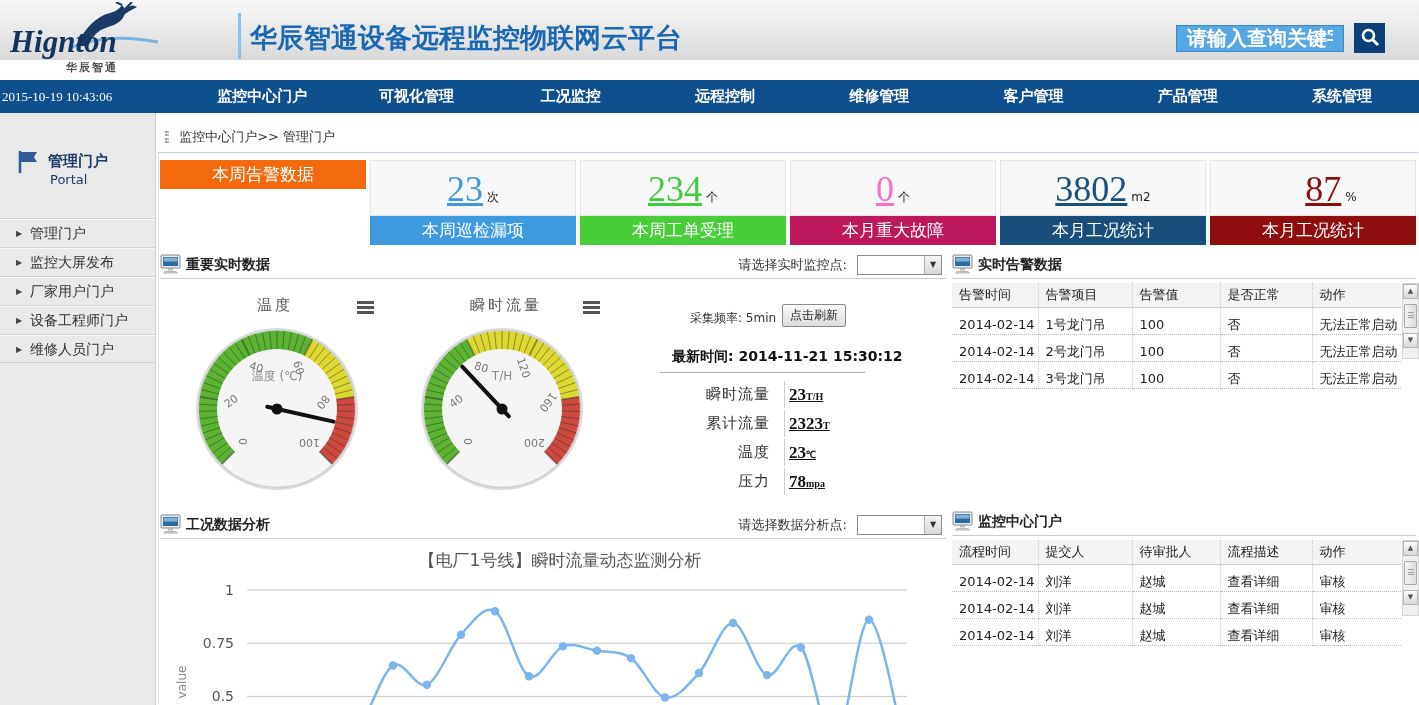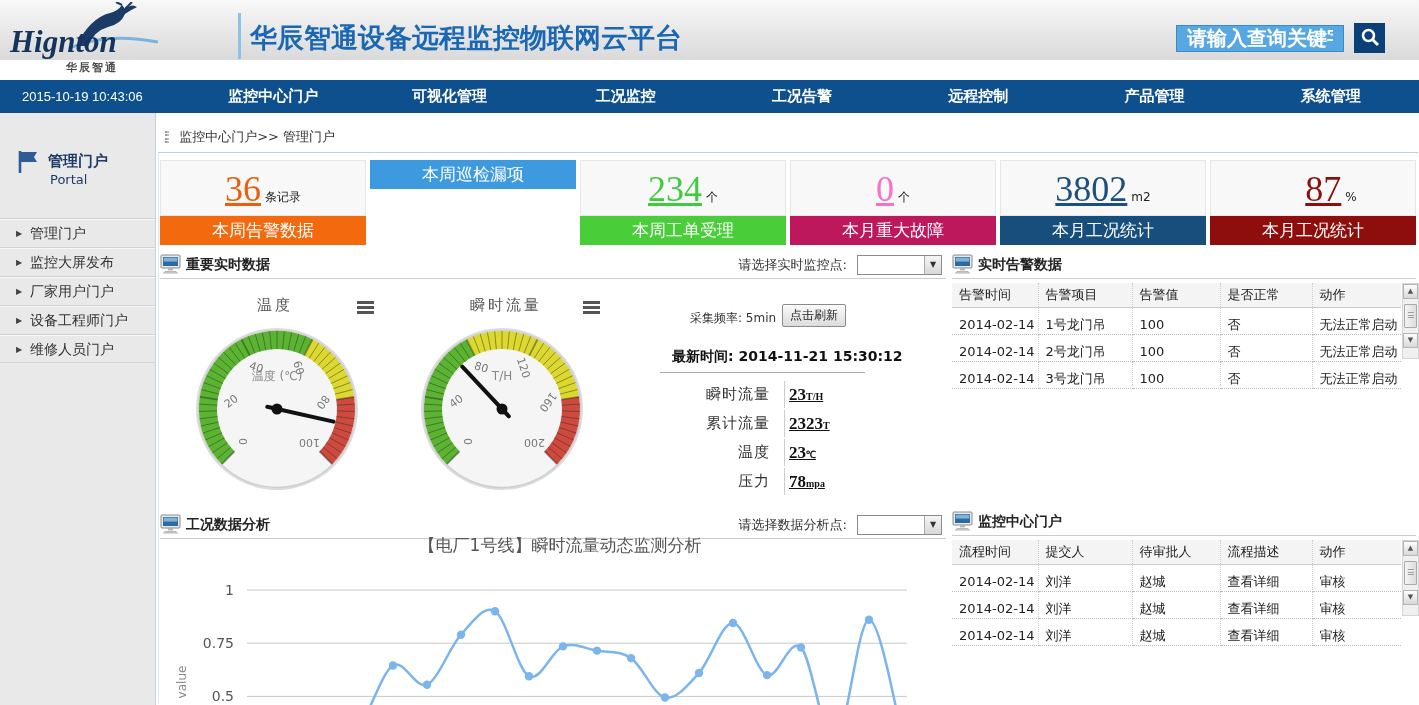--- a/index.html
+++ b/index.html
@@ -19,22 +19,22 @@
   .hdr-title { position:absolute; left:250px; top:20px; font-size:27px; font-weight:bold; color:#1a67b3; }
   .search { position:absolute; right:34px; top:23px; height:30px; }
   .search input { width:168px; height:27px; background:#57a8e2; border:1px solid #3a8ac4;
                   color:#fff; font-size:20px; font-weight:bold; padding:0 10px; vertical-align:top; margin-top:2px;}
   .search input::placeholder { color:#fff; opacity:1; }
   .search button { width:31px; height:30px; margin-left:5px; background:#0a3f78; border:1px solid #0a3f78;
                    vertical-align:top; cursor:pointer; }
 
   
   .nav { position:absolute; left:0; top:80px; width:1419px; height:33px; background:#0e4f8d; display:flex; }
-  .nav-date { width:185px; padding-left:22px; line-height:33px; color:#fff; font-size:13px;
-              font-family:Liberation Sans, sans-serif; }
+  .nav-date { width:185px; padding-left:2px; line-height:33px; color:#fff; font-size:13px;
+              font-family:Liberation Serif, serif; }
   .nav-items { flex:1; display:flex; }
   .nav-item { flex:1; text-align:center; line-height:33px; color:#fff; font-size:15px; font-weight:bold; cursor:pointer; }
 
   
   .sidebar { position:absolute; left:0; top:113px; width:156px; height:592px; background:#e9e9e9;
              border-right:1px solid #c9d4df; }
   .portal-flag { position:absolute; left:16px; top:36px; }
   .portal-title { position:absolute; left:48px; top:39px; font-size:15px; font-weight:bold; color:#1b3a66; }
   .portal-sub { position:absolute; left:50px; top:59px; font-size:13px; color:#1b3a66; }
   .side-menu { position:absolute; left:0; top:105px; width:100%; list-style:none; }
@@ -85,21 +85,21 @@
   .metrics { position:absolute; left:498px; top:128px; }
   .metric-row { display:flex; height:29px; align-items:center; }
   .metric-label { width:112px; text-align:right; font-size:15px; color:#333; letter-spacing:1px; }
   .metric-sep { width:1px; height:27px; background:#ccc; margin-left:14px; }
   .metric-val { margin-left:4px; font-family:Liberation Serif, serif; font-weight:bold; font-size:17px;
                 color:#111; text-decoration:underline; }
   .metric-unit { font-size:10px; font-weight:bold; color:#111; }
 
   
   .an-head { left:3px; top:399px; width:786px; }
-  .chart-title { position:absolute; left:3px; top:421px; width:786px; text-align:center;
+  .chart-title { position:absolute; left:3px; top:436px; width:786px; text-align:center;
                  font-size:17px; color:#555;padding-left:14px; }
   .line-chart { position:absolute; left:5px; top:459px; }
 
   
   .alarm-head { left:795px; top:139px; width:464px; }
   .appr-head  { left:795px; top:396px; width:464px; }
   .rtable { position:absolute; width:449px; border-collapse:collapse; }
   .rtable th { background:#f4f4f4; font-weight:normal; font-size:13px; color:#222; text-align:left;
                height:24px; padding:0 0 0 7px; border-bottom:1px solid #ccc; border-right:1px dotted #ccc; }
   .rtable td { font-size:13px; color:#222; height:25px; padding:8px 0 0 7px;
@@ -148,22 +148,23 @@
       </button>
     </div>
   </div>
 
   <div class="nav">
     <div class="nav-date">2015-10-19 10:43:06</div>
     <div class="nav-items">
       <div class="nav-item">监控中心门户</div>
       <div class="nav-item">可视化管理</div>
       <div class="nav-item">工况监控</div>
-      <div class="nav-item">工况告警</div>
       <div class="nav-item">远程控制</div>
+      <div class="nav-item">维修管理</div>
+      <div class="nav-item">客户管理</div>
       <div class="nav-item">产品管理</div>
       <div class="nav-item">系统管理</div>
     </div>
   </div>
 
   <div class="sidebar">
     <svg class="portal-flag" width="26" height="26" viewBox="0 0 26 26">
       <path d="M4 2 v22" stroke="#2e5c97" stroke-width="2.6"></path>
       <path d="M5 3 h16 l-3 5 3 5 h-16 z" fill="#2e5c97"></path>
     </svg>
@@ -180,24 +181,24 @@
 
   <div class="content">
     <div class="crumb">
       <span class="crumb-icon"></span>
       <span>监控中心门户&gt;&gt; 管理门户</span>
     </div>
     <div class="panel-outline"></div>
 
     <div class="cards">
       <div class="stat-card">
-        <div class="stat-top"><span class="stat-value" style="color: rgb(232, 96, 13);">36</span><span class="stat-unit">条记录</span></div>
         <div class="stat-bar" style="background: rgb(242, 105, 14);">本周告警数据</div>
       </div>
       <div class="stat-card">
+        <div class="stat-top"><span class="stat-value" style="color: rgb(62, 154, 222);">23</span><span class="stat-unit">次</span></div>
         <div class="stat-bar" style="background: rgb(62, 154, 222);">本周巡检漏项</div>
       </div>
       <div class="stat-card">
         <div class="stat-top"><span class="stat-value" style="color: rgb(62, 203, 62);">234</span><span class="stat-unit">个</span></div>
         <div class="stat-bar" style="background: rgb(73, 205, 56);">本周工单受理</div>
       </div>
       <div class="stat-card">
         <div class="stat-top"><span class="stat-value" style="color: rgb(250, 114, 200);">0</span><span class="stat-unit">个</span></div>
         <div class="stat-bar" style="background: #be185d;">本月重大故障</div>
       </div>

